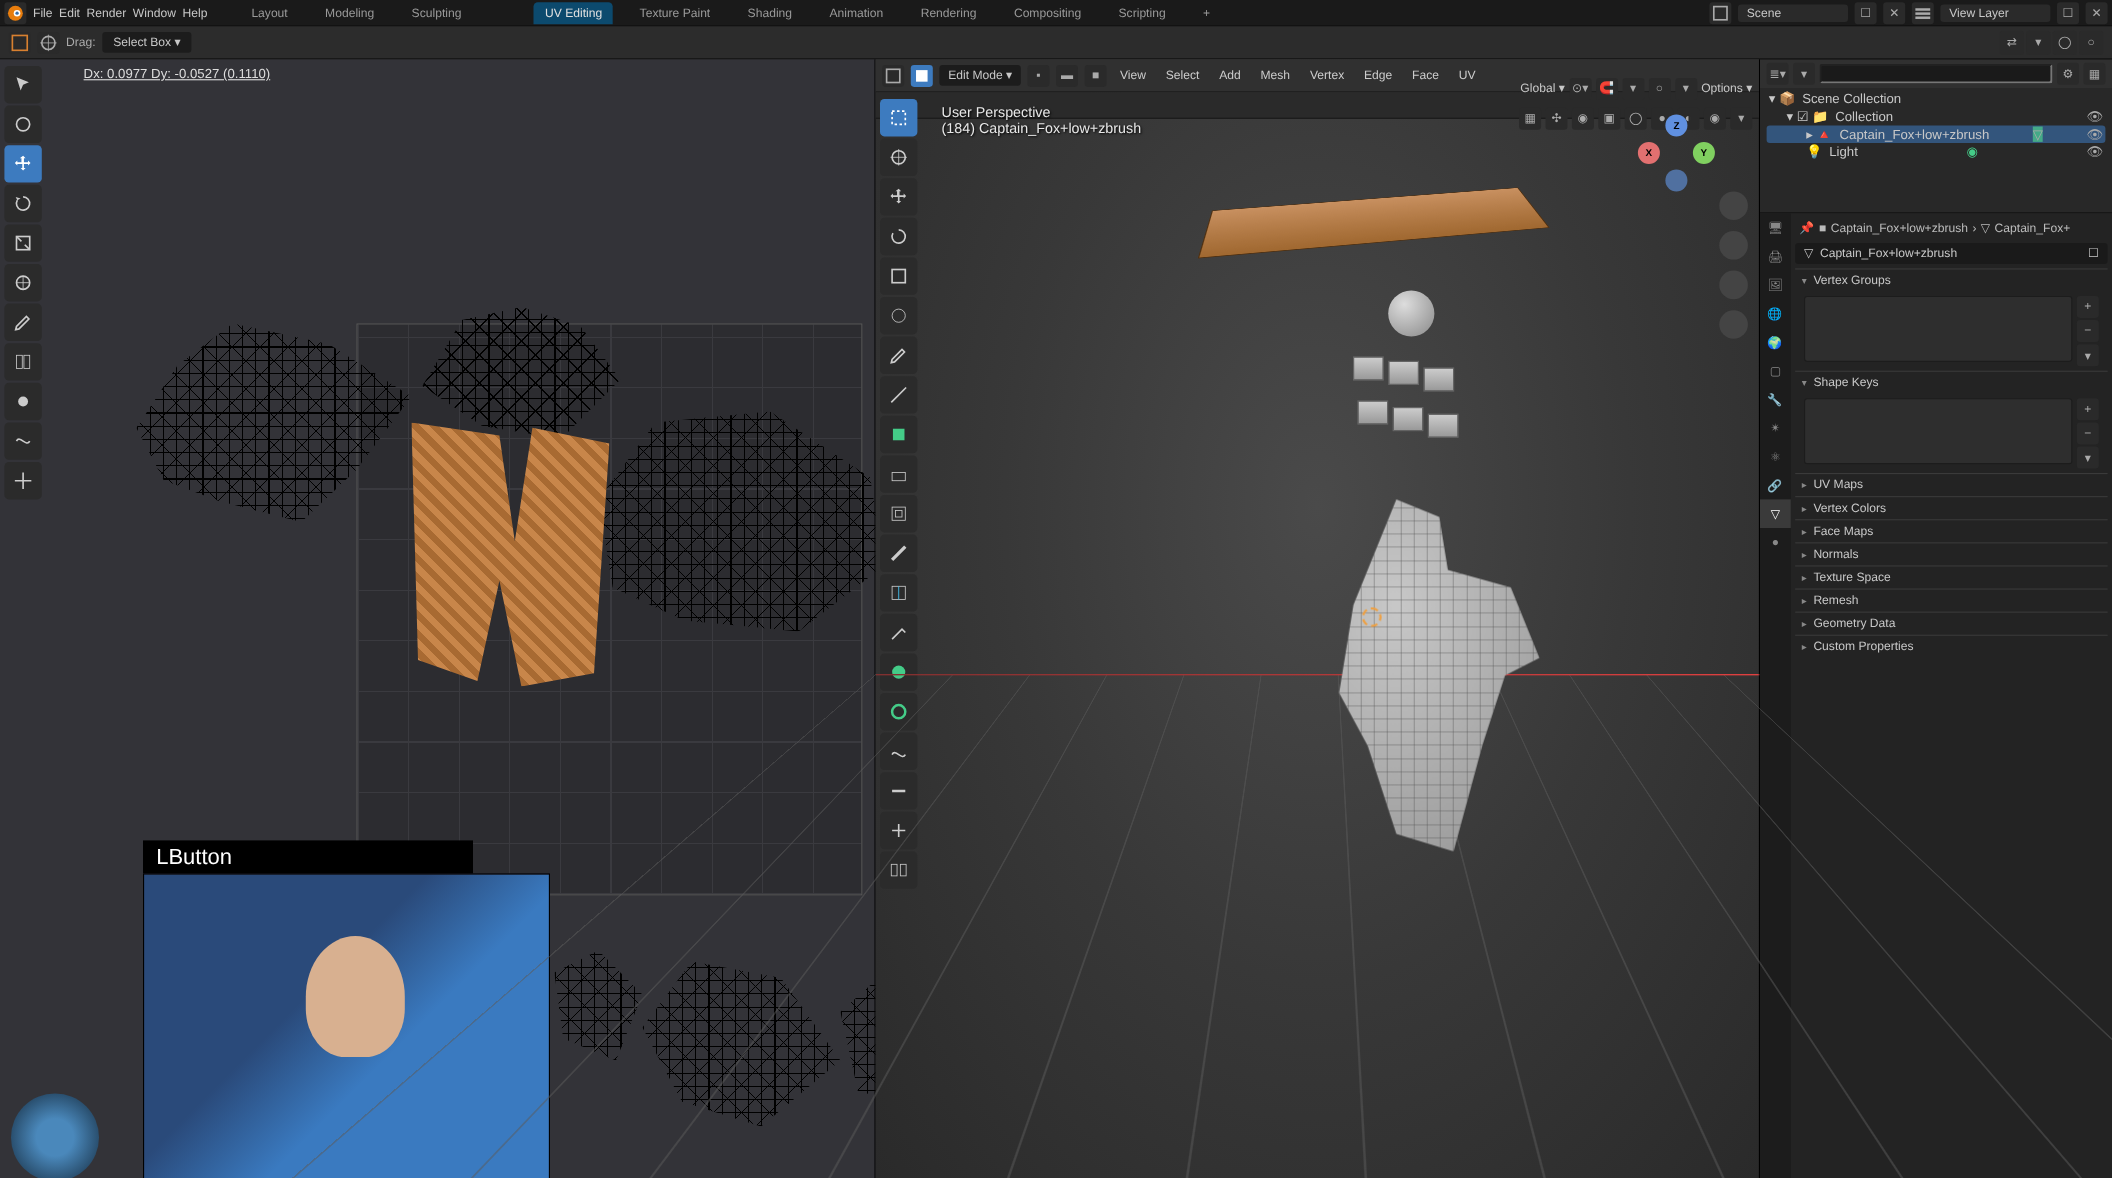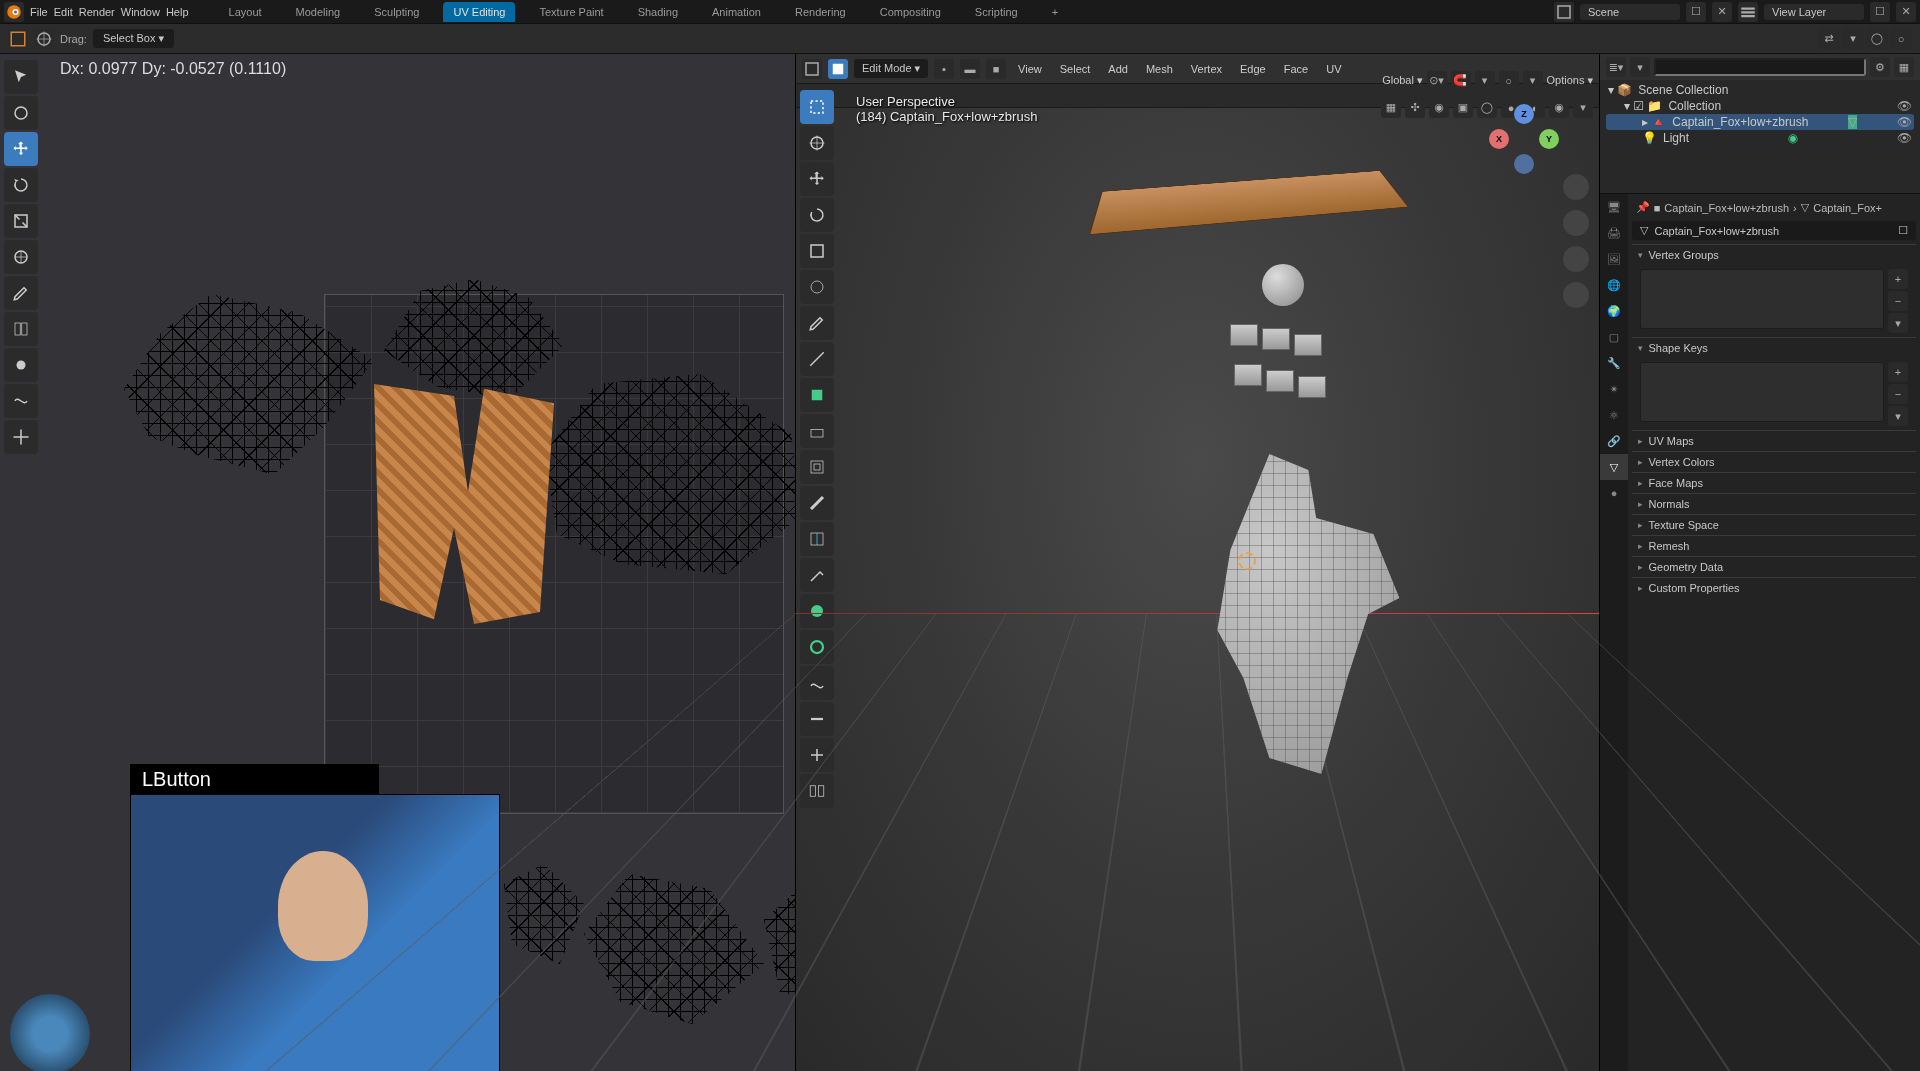--- a/index.html
+++ b/index.html
@@ -3,38 +3,38 @@
 <meta charset="utf-8">
 <style>
 * { box-sizing: border-box; margin: 0; padding: 0; font-family: sans-serif; }
 body { background: #232323; color: #c8c8c8; font-size: 11px; overflow: hidden; width: 1920px; height: 1071px; }
 
 
 .top-menu { height: 24px; background: #1a1a1a; display: flex; align-items: center; padding: 0 4px; border-bottom: 1px solid #101010; }
 .top-menu .left { display: flex; align-items: center; gap: 6px; }
 .top-menu .tabs { display: flex; margin-left: 30px; gap: 14px; }
 .top-menu .tab { padding: 4px 10px; cursor: pointer; color: #9a9a9a; border-top-left-radius: 4px; border-top-right-radius: 4px;}
-.top-menu .tab.active { background: #0369a1; color: #e0e0e0; }
+.top-menu .tab.active { background: #0c4a6e; color: #e0e0e0; margin-left: 42px; }
 .top-menu .right { margin-left: auto; display: flex; align-items: center; gap: 6px; }
 .dd-scene { background: #2a2a2a; padding: 2px 8px; border-radius: 3px; min-width: 100px; display:inline-block;}
 .iconbtn { width: 20px; height: 20px; display:inline-flex; align-items:center; justify-content:center; background:#2a2a2a; border-radius:3px; color:#aaa; }
 
 
 .tool-header { height: 30px; background: #2c2c2c; border-bottom: 1px solid #101010; display:flex; align-items:center; padding:0 8px; gap:6px; position:relative;}
 .tool-header .hdr-label { color:#aaa; }
 .tool-header .hdr-dd { background:#1c1c1c; padding:3px 10px; border-radius:3px; }
 .tool-header .icons { display:flex; gap:2px; }
 .tool-header .icons .iconbtn { width:22px; height:22px; }
 
 
 .main { display:flex; height: calc(1071px - 24px - 30px); }
 
 
 .uv-area { width: 796px; height: 100%; background: #333338; position:relative; border-right:1px solid #000; }
-.uv-area .status { position:absolute; top:6px; left:60px; font-size:16px; color:#ddd; }
+.uv-area .status { position:absolute; top:6px; left:76px; font-size:12px; color:#ddd;text-decoration:underline; }
 .uv-toolbar { position:absolute; left:4px; top:6px; width:34px; display:flex; flex-direction:column; gap:2px; }
 .uv-toolbar .tbtn { width:34px; height:34px; background:#2b2b2b; border-radius:4px; display:flex; align-items:center; justify-content:center; }
 .uv-toolbar .tbtn.active { background:#3d7bbf; }
 .uv-canvas { position:absolute; left:44px; top:30px; right:4px; bottom:4px; }
 .grid { position:absolute; left:280px; top:210px; width:460px; height:520px; background:
   repeating-linear-gradient(0deg,#3a3a3f 0 1px, transparent 1px 46px),
   repeating-linear-gradient(90deg,#3a3a3f 0 1px, transparent 1px 46px),
   #2c2c30;
   border:1px solid #555;
 }
@@ -50,21 +50,21 @@
   repeating-linear-gradient(-45deg,#000 0 1px, transparent 1px 18px);
 }
 .wi1 { left:80px; top:210px; width:250px; height:190px; clip-path: polygon(0 50%, 15% 20%, 35% 0, 70% 10%, 100% 35%, 80% 70%, 60% 95%, 30% 85%, 10% 75%); }
 .wi2 { left:340px; top:195px; width:180px; height:120px; clip-path: polygon(0 60%,20% 10%,50% 0,80% 15%,100% 55%,70% 100%,30% 90%);}
 .wi3 { left:500px; top:290px; width:260px; height:200px; clip-path: polygon(0 40%,20% 5%,60% 0,95% 30%,100% 70%,70% 100%,30% 95%,5% 80%);}
 .wi4 { left:540px; top:790px; width:180px; height:150px; clip-path: polygon(0 40%,25% 0,70% 10%,100% 60%,60% 100%,20% 85%);}
 .wi5 { left:100px; top:790px; width:60px; height:60px; clip-path: polygon(0 30%,40% 0,100% 50%,50% 100%);}
 .wi6 { left:460px; top:780px; width:80px; height:100px; clip-path: polygon(0 20%,50% 0,100% 40%,70% 100%,10% 80%);}
 .wi7 { left:720px; top:800px; width:80px; height:120px; clip-path: polygon(0 30%,50% 0,100% 30%,80% 100%,20% 90%);}
 
-.overlay-key { position:absolute; left:130px; top:710px; background:#000; color:#fff; padding:4px 12px; font-size:20px; width:249px; }
+.overlay-key { position:absolute; left:130px; top:710px; background:#000; color:#fff; padding:4px 12px; font-size:20px; width:300px; }
 .webcam { position:absolute; left:130px; top:740px; width:370px; height:280px; background:
   linear-gradient(135deg,#2a4a7a 40%, #3a7ac0 60%),
   #334; border:1px solid #000;}
 .webcam::after{content:"";position:absolute; left:40%; top:20%; width:90px; height:110px; background:#d8b090; border-radius:50% 50% 40% 40%;}
 .logo-circle { position:absolute; left:10px; top:940px; width:80px; height:80px; border-radius:50%; background:radial-gradient(circle,#4a88bb 30%, #2a5070 70%);}
 
 
 .viewport { flex:1; background: radial-gradient(ellipse at 50% 40%, #4a4a4a 0%, #383838 50%, #2a2a2a 100%); position:relative; border-right:1px solid #000;}
 .vp-header { height: 30px; background:#303030; display:flex; align-items:center; padding:0 6px; gap:6px; border-bottom:1px solid #1a1a1a;}
 .vp-header .mode-dd { background:#1c1c1c; padding:3px 8px; border-radius:3px; }

